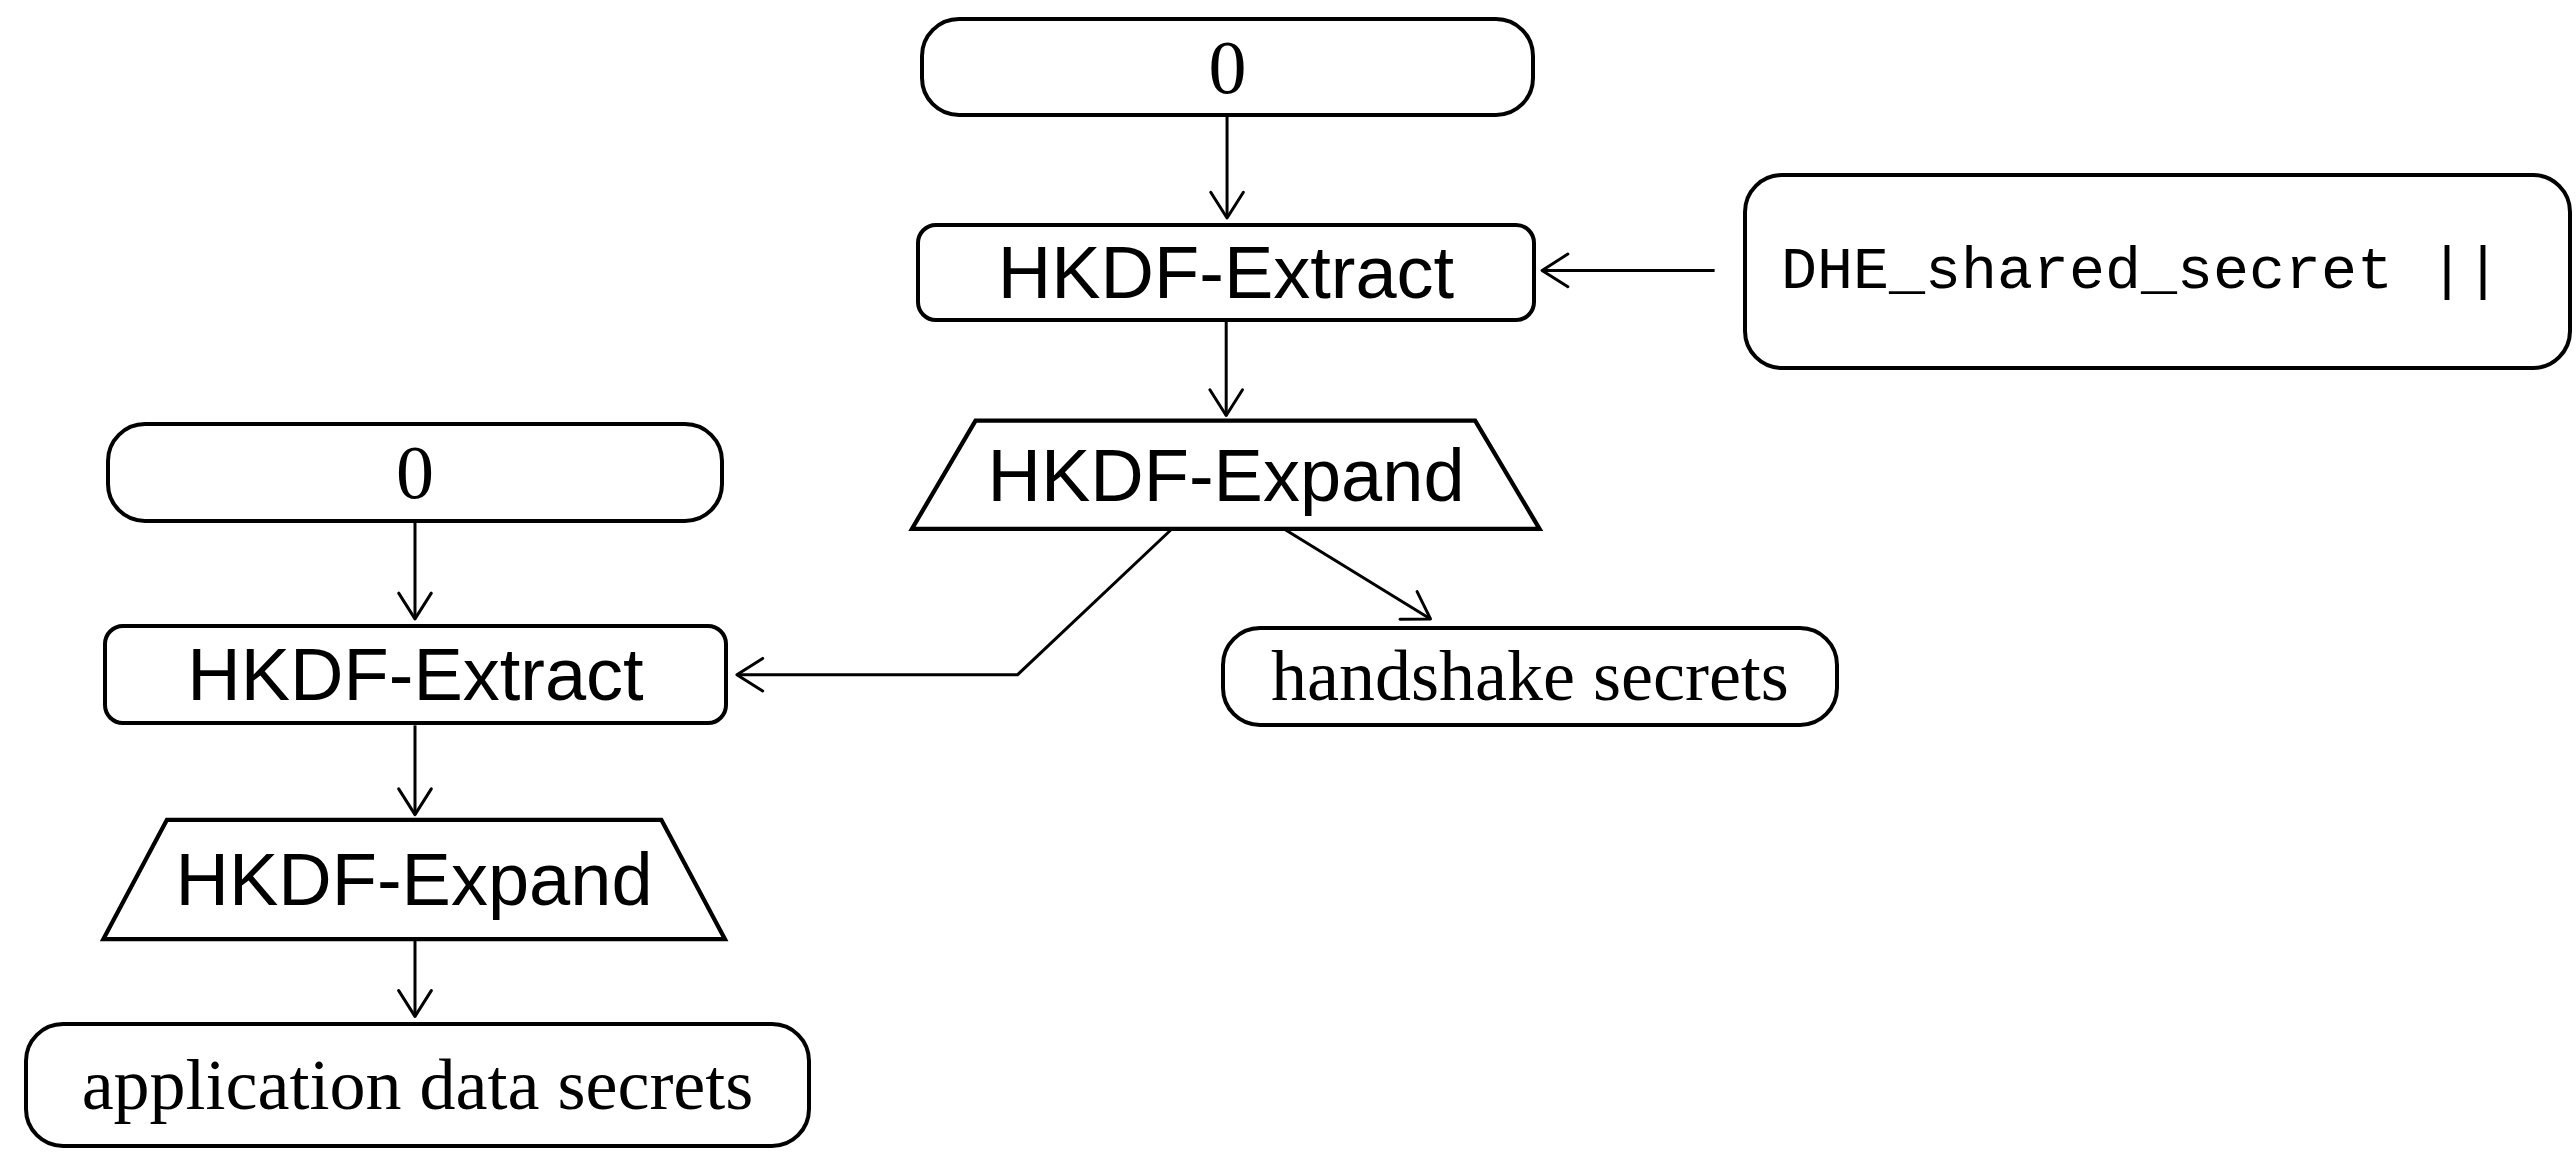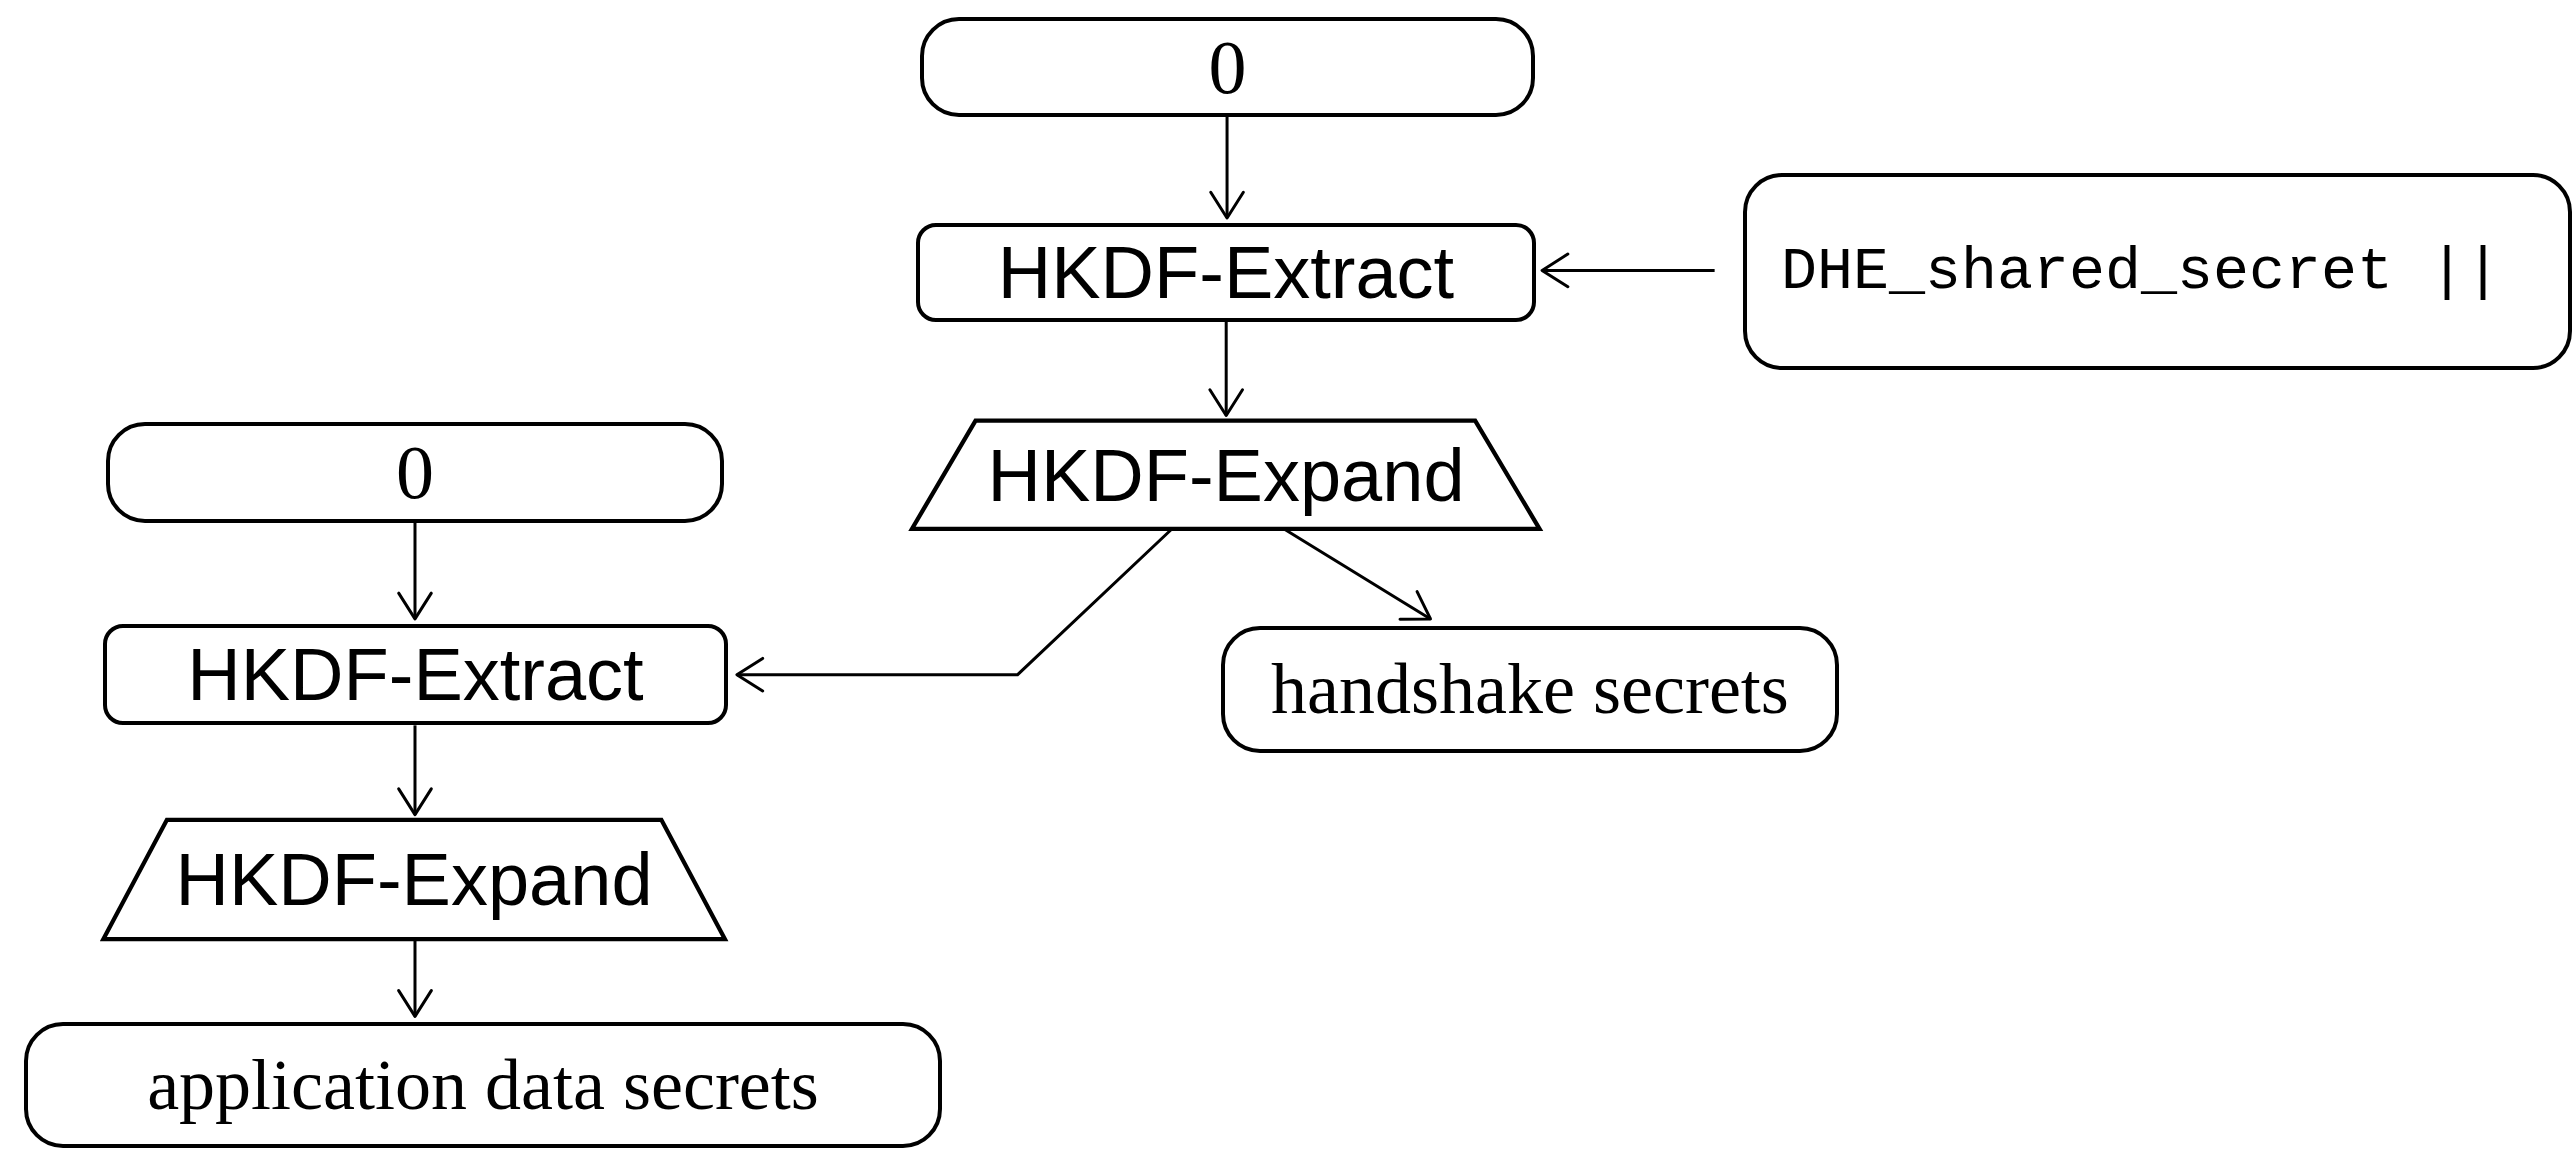--- a/index.html
+++ b/index.html
@@ -74,34 +74,34 @@
   </div>
 
   <div class="node rounded mono-node" style="left:1715px;top:173px;width:829px;height:197px;">
     <span class="mono-line">DHE_shared_secret ||</span>
   </div>
 
   <div class="node plain sans-label" style="left:912px;top:421px;width:628px;height:108px;">
     <span>HKDF-Expand</span>
   </div>
 
-  <div class="node rounded serif-label" style="left:1221px;top:626px;width:618px;height:127px;">
+  <div class="node rounded serif-label" style="left:1221px;top:626px;width:618px;height:101px;">
     <span>handshake secrets</span>
   </div>
 
   <div class="node rounded zero-label" style="left:106px;top:422px;width:618px;height:101px;">
     <span>0</span>
   </div>
 
   <div class="node sans-label" style="left:103px;top:624px;width:625px;height:101px;">
     <span>HKDF-Extract</span>
   </div>
 
   <div class="node plain sans-label" style="left:103px;top:820px;width:622px;height:119px;">
     <span>HKDF-Expand</span>
   </div>
 
-  <div class="node rounded serif-label" style="left:24px;top:1022px;width:918px;height:126px;">
+  <div class="node rounded serif-label" style="left:24px;top:1022px;width:787px;height:126px;">
     <span>application data secrets</span>
   </div>
 
 </div>
 
 
 </body></html>

